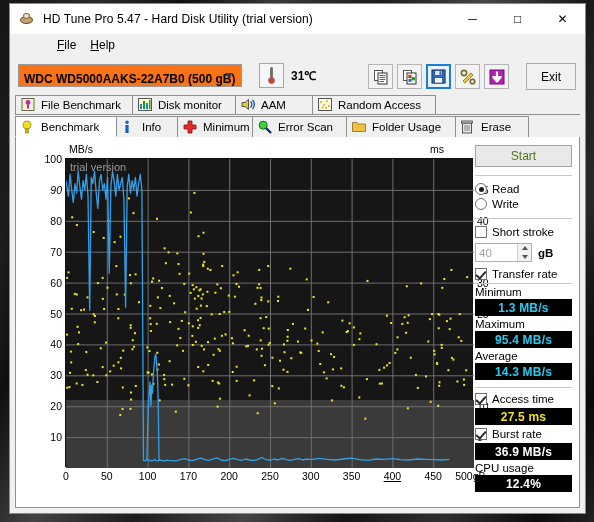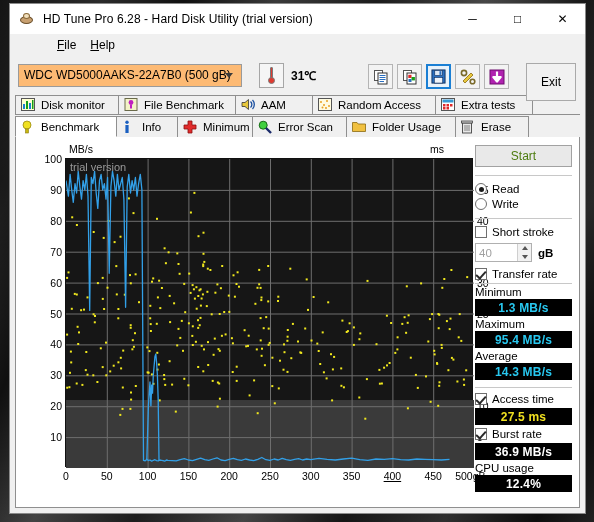--- a/index.html
+++ b/index.html
@@ -76,26 +76,27 @@
   
   .toolbar {
     height: 40px; min-height: 40px;
     background: #f0f0f0;
     display: flex; align-items: center;
     padding: 0 8px;
     position: relative;
   }
   .drive-select {
     width: 224px; height: 23px;
-    background: #fdba74;
+    background: #f97316;
     border: 1px solid #9a9a9a;
-    display: flex; align-items: center;
+    display: flex; align-items: flex-end;
     font-size: 12px; color: #000;
     padding-left: 5px;
     position: relative;
+    font-weight: bold;
   }
   .drive-select .chev {
     position: absolute; right: 8px; top: 50%;
     margin-top: -2px;
     width: 0; height: 0;
     border-left: 4px solid transparent;
     border-right: 4px solid transparent;
     border-top: 5px solid #3b3b3b;
   }
   .temp-box {
@@ -128,21 +129,21 @@
   .tbtn {
     width: 25px; height: 25px;
     border: 1px solid #b4b4b4;
     background: #f3f3f3;
     display: flex; align-items: center; justify-content: center;
   }
   .tbtn.sel { border: 2px solid #1a7fd4; background: #e8f2fb; }
   .tbtn.purple { border: 1px solid #b4b4b4; }
   .exit-btn {
     position: absolute; right: 9px; top: 8px;
-    width: 50px; height: 38px;
+    width: 50px; height: 27px;
     border: 1px solid #a9a9a9; background: #f1f1f1;
     font-size: 12px; color: #000;
     display: flex; align-items: center; justify-content: center;
   }
 
   
   .tabs-wrap {
     background: #f0f0f0;
     padding: 0 5px;
   }
@@ -287,21 +288,21 @@
 </head>
 <body>
 
 <div class="window">
 
   <div class="titlebar">
     <div class="title-icon">
       <div class="disc"></div>
         <div class="disc2"></div>
     </div>
-    <div class="title-text">HD Tune Pro 6.28 - Hard Disk Utility (trial version)</div>
+    <div class="title-text">HD Tune Pro 5.47 - Hard Disk Utility (trial version)</div>
     <div class="win-btns">
       <div class="win-btn">─</div>
       <div class="win-btn">□</div>
       <div class="win-btn close">✕</div>
     </div>
   </div>
 
   <div class="menubar">
     <div class="menu-item"><u>F</u><span>ile</span></div>
     <div class="menu-item"><u>H</u>elp</div>
@@ -363,41 +364,41 @@
           <path d="M8 2.5 L8 9.5 M8 12.5 L4.3 8 L11.7 8 Z" fill="#fff" stroke="#fff" stroke-width="2.2" stroke-linejoin="round"></path>
         </svg>
       </div>
     </div>
 
     <div class="exit-btn">Exit</div>
   </div>
 
   <div class="tabs-wrap">
     <div class="tabrow">
+      <div class="tab" style="width:118px">
+        <span class="ti">
+          <svg width="14" height="13" viewBox="0 0 14 13">
+              <rect x="1" y="0.5" width="12" height="12" fill="#f3f3c8" stroke="#6a6a4a"></rect>
+              <circle cx="7" cy="4.5" r="2.4" fill="#c020c0"></circle>
+              <rect x="6" y="6.5" width="2" height="4" fill="#c020c0"></rect>
+            </svg>
+        </span>
+        <span>File Benchmark</span>
+      </div>
       <div class="tab" style="width:104px">
         <span class="ti">
           <svg width="14" height="13" viewBox="0 0 14 13">
               <rect x="0.5" y="0.5" width="13" height="12" fill="#ffffd0" stroke="#555"></rect>
               <rect x="2" y="6" width="2" height="5" fill="#1a7fd4"></rect>
               <rect x="5" y="3" width="2" height="8" fill="#17a017"></rect>
               <rect x="8" y="5" width="2" height="6" fill="#1a7fd4"></rect>
               <rect x="11" y="2" width="1.5" height="9" fill="#17a017"></rect>
             </svg>
         </span>
         <span>Disk monitor</span>
-      </div>
-      <div class="tab" style="width:118px">
-        <span class="ti">
-          <svg width="14" height="13" viewBox="0 0 14 13">
-              <rect x="1" y="0.5" width="12" height="12" fill="#f3f3c8" stroke="#6a6a4a"></rect>
-              <circle cx="7" cy="4.5" r="2.4" fill="#c020c0"></circle>
-              <rect x="6" y="6.5" width="2" height="4" fill="#c020c0"></rect>
-            </svg>
-        </span>
-        <span>File Benchmark</span>
       </div>
       <div class="tab" style="width:78px">
         <span class="ti">
           <svg width="15" height="13" viewBox="0 0 15 13">
               <path d="M1 4.5 L4 4.5 L7.5 1.5 L7.5 11.5 L4 8.5 L1 8.5 Z" fill="#e8c83c" stroke="#333" stroke-width=".8"></path>
               <path d="M9.5 3.5 A4 4 0 0 1 9.5 9.5" fill="none" stroke="#1a4fa0" stroke-width="1.3"></path>
               <path d="M11.5 2 A6.5 6.5 0 0 1 11.5 11" fill="none" stroke="#1a4fa0" stroke-width="1.3"></path>
             </svg>
         </span>
         <span>AAM</span>
@@ -410,36 +411,20 @@
                 <circle cx="3" cy="4" r="1"></circle>
                 <circle cx="6" cy="7" r="1"></circle>
                 <circle cx="9" cy="3" r="1"></circle>
                 <circle cx="11" cy="8" r="1"></circle>
                 <circle cx="4.5" cy="9.5" r="1"></circle>
                 <circle cx="8" cy="10" r="1"></circle>
               </g>
             </svg>
         </span>
         <span>Random Access</span>
-      </div>
-      <div class="tab" style="width:98px">
-        <span class="ti">
-          <svg width="14" height="13" viewBox="0 0 14 13">
-              <rect x="0.5" y="0.5" width="13" height="12" fill="#fff" stroke="#555"></rect>
-              <rect x="1.5" y="1.5" width="11" height="3" fill="#3a9ad4"></rect>
-              <g fill="#e02b2b">
-                <rect x="2" y="6" width="2.5" height="2.5"></rect>
-                <rect x="5.5" y="6" width="2.5" height="2.5"></rect>
-                <rect x="9" y="6" width="2.5" height="2.5"></rect>
-                <rect x="2" y="9" width="2.5" height="2.5"></rect>
-                <rect x="5.5" y="9" width="2.5" height="2.5"></rect>
-              </g>
-            </svg>
-        </span>
-        <span>Extra tests</span>
       </div>
     </div>
 
     <div class="tabrow row2">
       <div class="tab active" style="width:102px">
         <span class="ti">
           <svg width="12" height="14" viewBox="0 0 12 14">
               <circle cx="6" cy="5" r="4" fill="#f0e020" stroke="#9a8a10" stroke-width=".8"></circle>
               <rect x="4.5" y="9" width="3" height="4" fill="#c8b810" stroke="#8a7a10" stroke-width=".6"></rect>
             </svg>
@@ -856,36 +841,36 @@
             <polyline points="80.8,301.3 82.4,247.2 84.0,222.5 84.9,247.2 85.7,225.6 86.5,234.8 87.3,216.3 88.9,197.8 89.8,194.7 90.6,203.9 91.4,216.3 92.2,241.0 93.0,301.0" fill="none" stroke="#32a0e8" stroke-width="1.3"></polyline>
           </svg>
       <div class="ytick" style="top: 278.1px;">10</div>
           <div class="ytick" style="top: 247.2px;">20</div>
           <div class="ytick" style="top: 216.3px;">30</div>
           <div class="ytick" style="top: 185.4px;">40</div>
           <div class="ytick" style="top: 154.5px;">50</div>
           <div class="ytick" style="top: 123.6px;">60</div>
           <div class="ytick" style="top: 92.7px;">70</div>
           <div class="ytick" style="top: 61.8px;">80</div>
-          <div class="ytick" style="top: 30.9px;">90</div>
+          <div class="ytick" style="top: 30.9px; font-style: italic;">90</div>
           <div class="ytick" style="top: 0px;">100</div>
           <div class="ytick-r" style="top: 278.1px;">5</div>
           <div class="ytick-r" style="top: 247.2px;">10</div>
           <div class="ytick-r" style="top: 216.3px;">15</div>
           <div class="ytick-r" style="top: 185.4px;">20</div>
           <div class="ytick-r" style="top: 154.5px;">25</div>
           <div class="ytick-r" style="top: 123.6px;">30</div>
           <div class="ytick-r" style="top: 92.7px;">35</div>
           <div class="ytick-r" style="top: 61.8px;">40</div>
           <div class="ytick-r" style="top: 30.9px;">45</div>
           <div class="ytick-r" style="top: 0px;">50</div>
           <div class="xtick" style="left: 0px;">0</div>
           <div class="xtick" style="left: 40.8px;">50</div>
           <div class="xtick" style="left: 81.6px;">100</div>
-          <div class="xtick" style="left: 122.4px;">150</div>
+          <div class="xtick" style="left: 122.4px;">170</div>
           <div class="xtick" style="left: 163.2px;">200</div>
           <div class="xtick" style="left: 204px;">250</div>
           <div class="xtick" style="left: 244.8px;">300</div>
           <div class="xtick" style="left: 285.6px;">350</div>
           <div class="xtick" style="left: 326.4px; text-decoration: underline;">400</div>
           <div class="xtick" style="left: 367.2px;">450</div>
           <div class="xtick" style="left: 408px; transform: translateX(-62%);">500gB</div>
         </div>
     </div>
 

